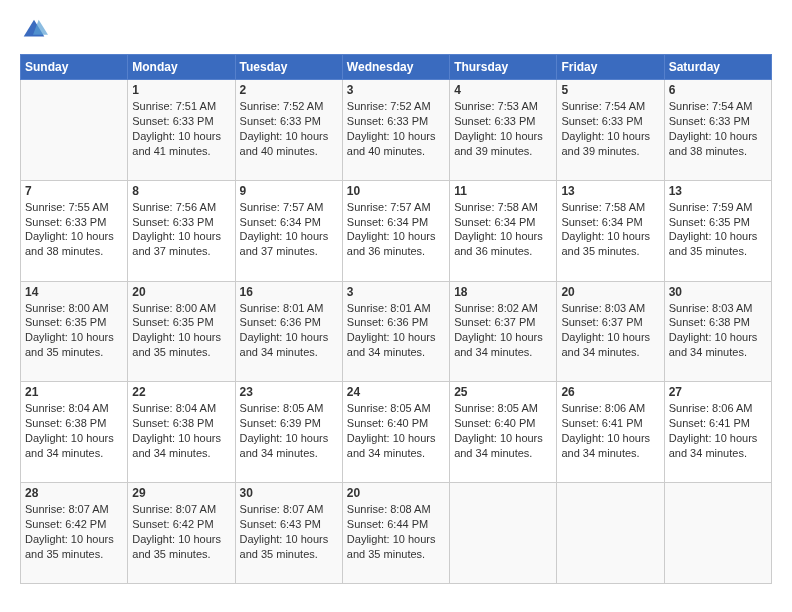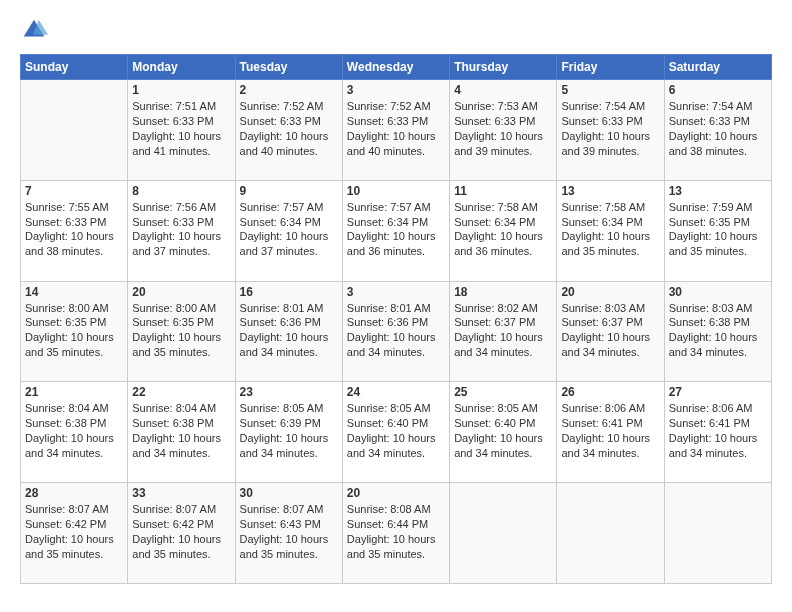--- a/index.html
+++ b/index.html
@@ -259,21 +259,21 @@
             <span class="day-number">27</span>
             <div class="cell-text">Sunrise: 8:06 AM<br>Sunset: 6:41 PM<br>Daylight: 10 hours<br>and 34 minutes.</div>
           </td>
         </tr>
         <tr>
           <td>
             <span class="day-number">28</span>
             <div class="cell-text">Sunrise: 8:07 AM<br>Sunset: 6:42 PM<br>Daylight: 10 hours<br>and 35 minutes.</div>
           </td>
           <td>
-            <span class="day-number">33</span>
+            <span class="day-number">29</span>
             <div class="cell-text">Sunrise: 8:07 AM<br>Sunset: 6:42 PM<br>Daylight: 10 hours<br>and 35 minutes.</div>
           </td>
           <td>
             <span class="day-number">30</span>
             <div class="cell-text">Sunrise: 8:07 AM<br>Sunset: 6:43 PM<br>Daylight: 10 hours<br>and 35 minutes.</div>
           </td>
           <td>
             <span class="day-number">20</span>
             <div class="cell-text">Sunrise: 8:08 AM<br>Sunset: 6:44 PM<br>Daylight: 10 hours<br>and 35 minutes.</div>
           </td>

